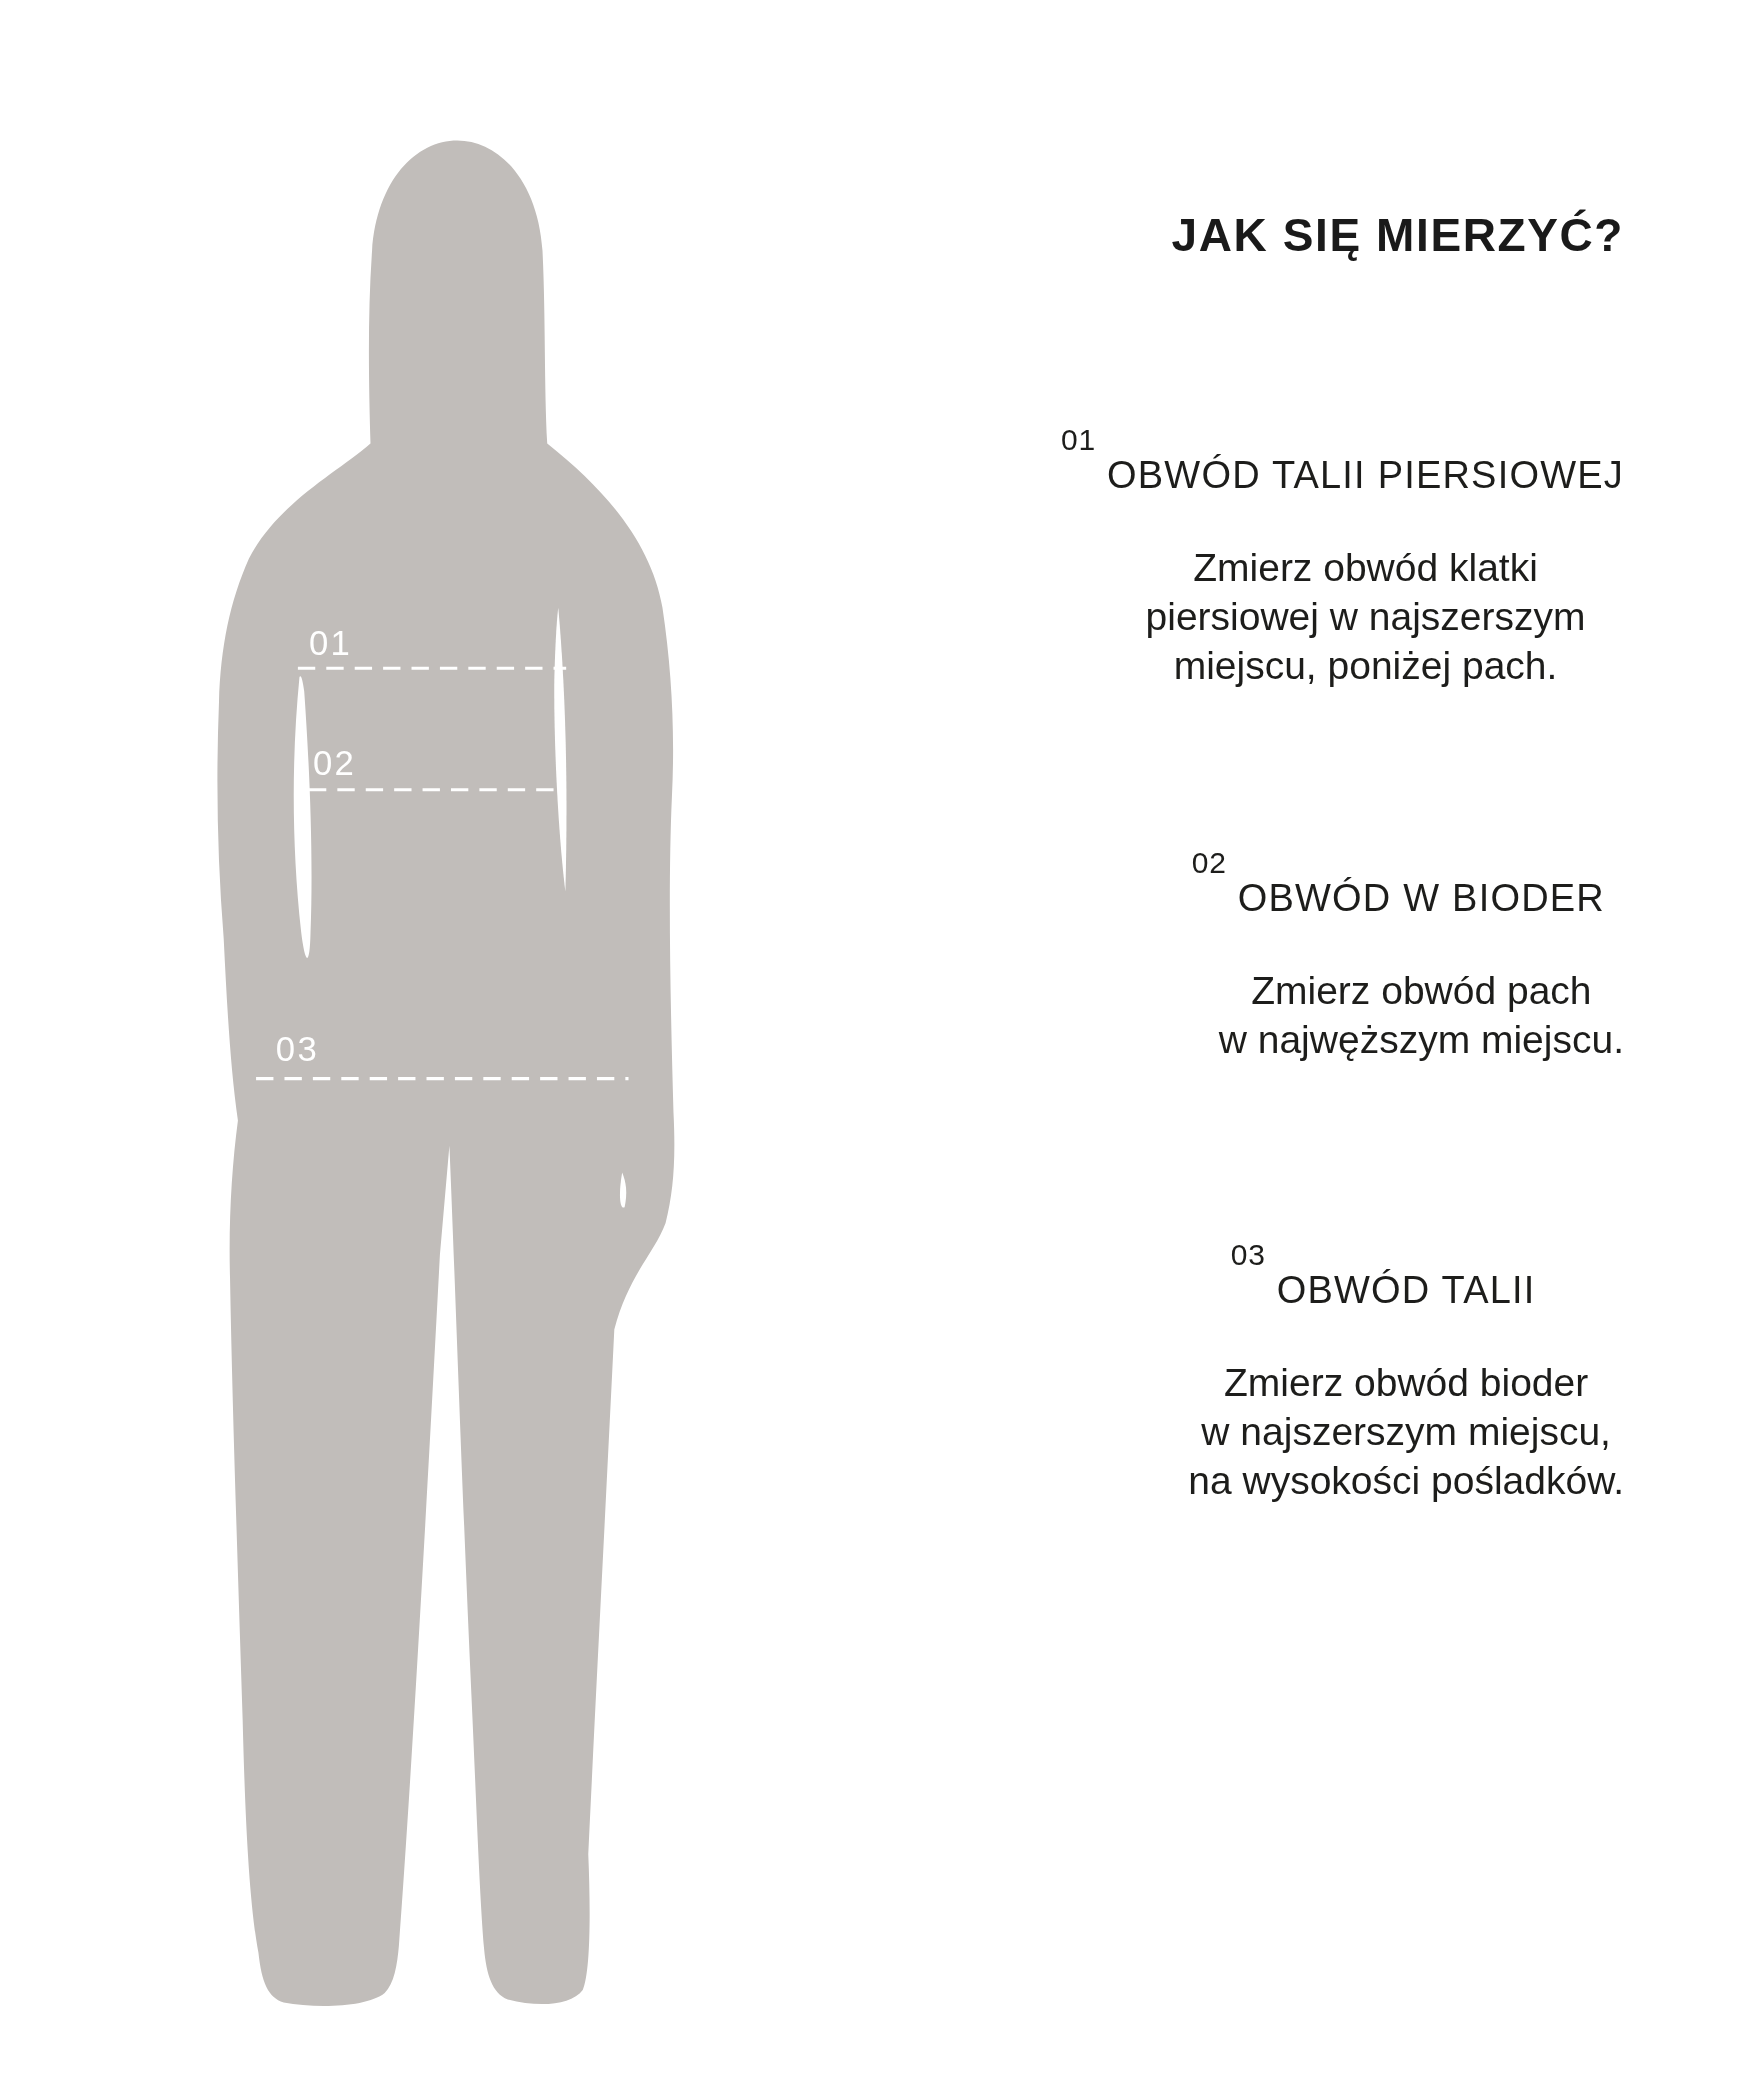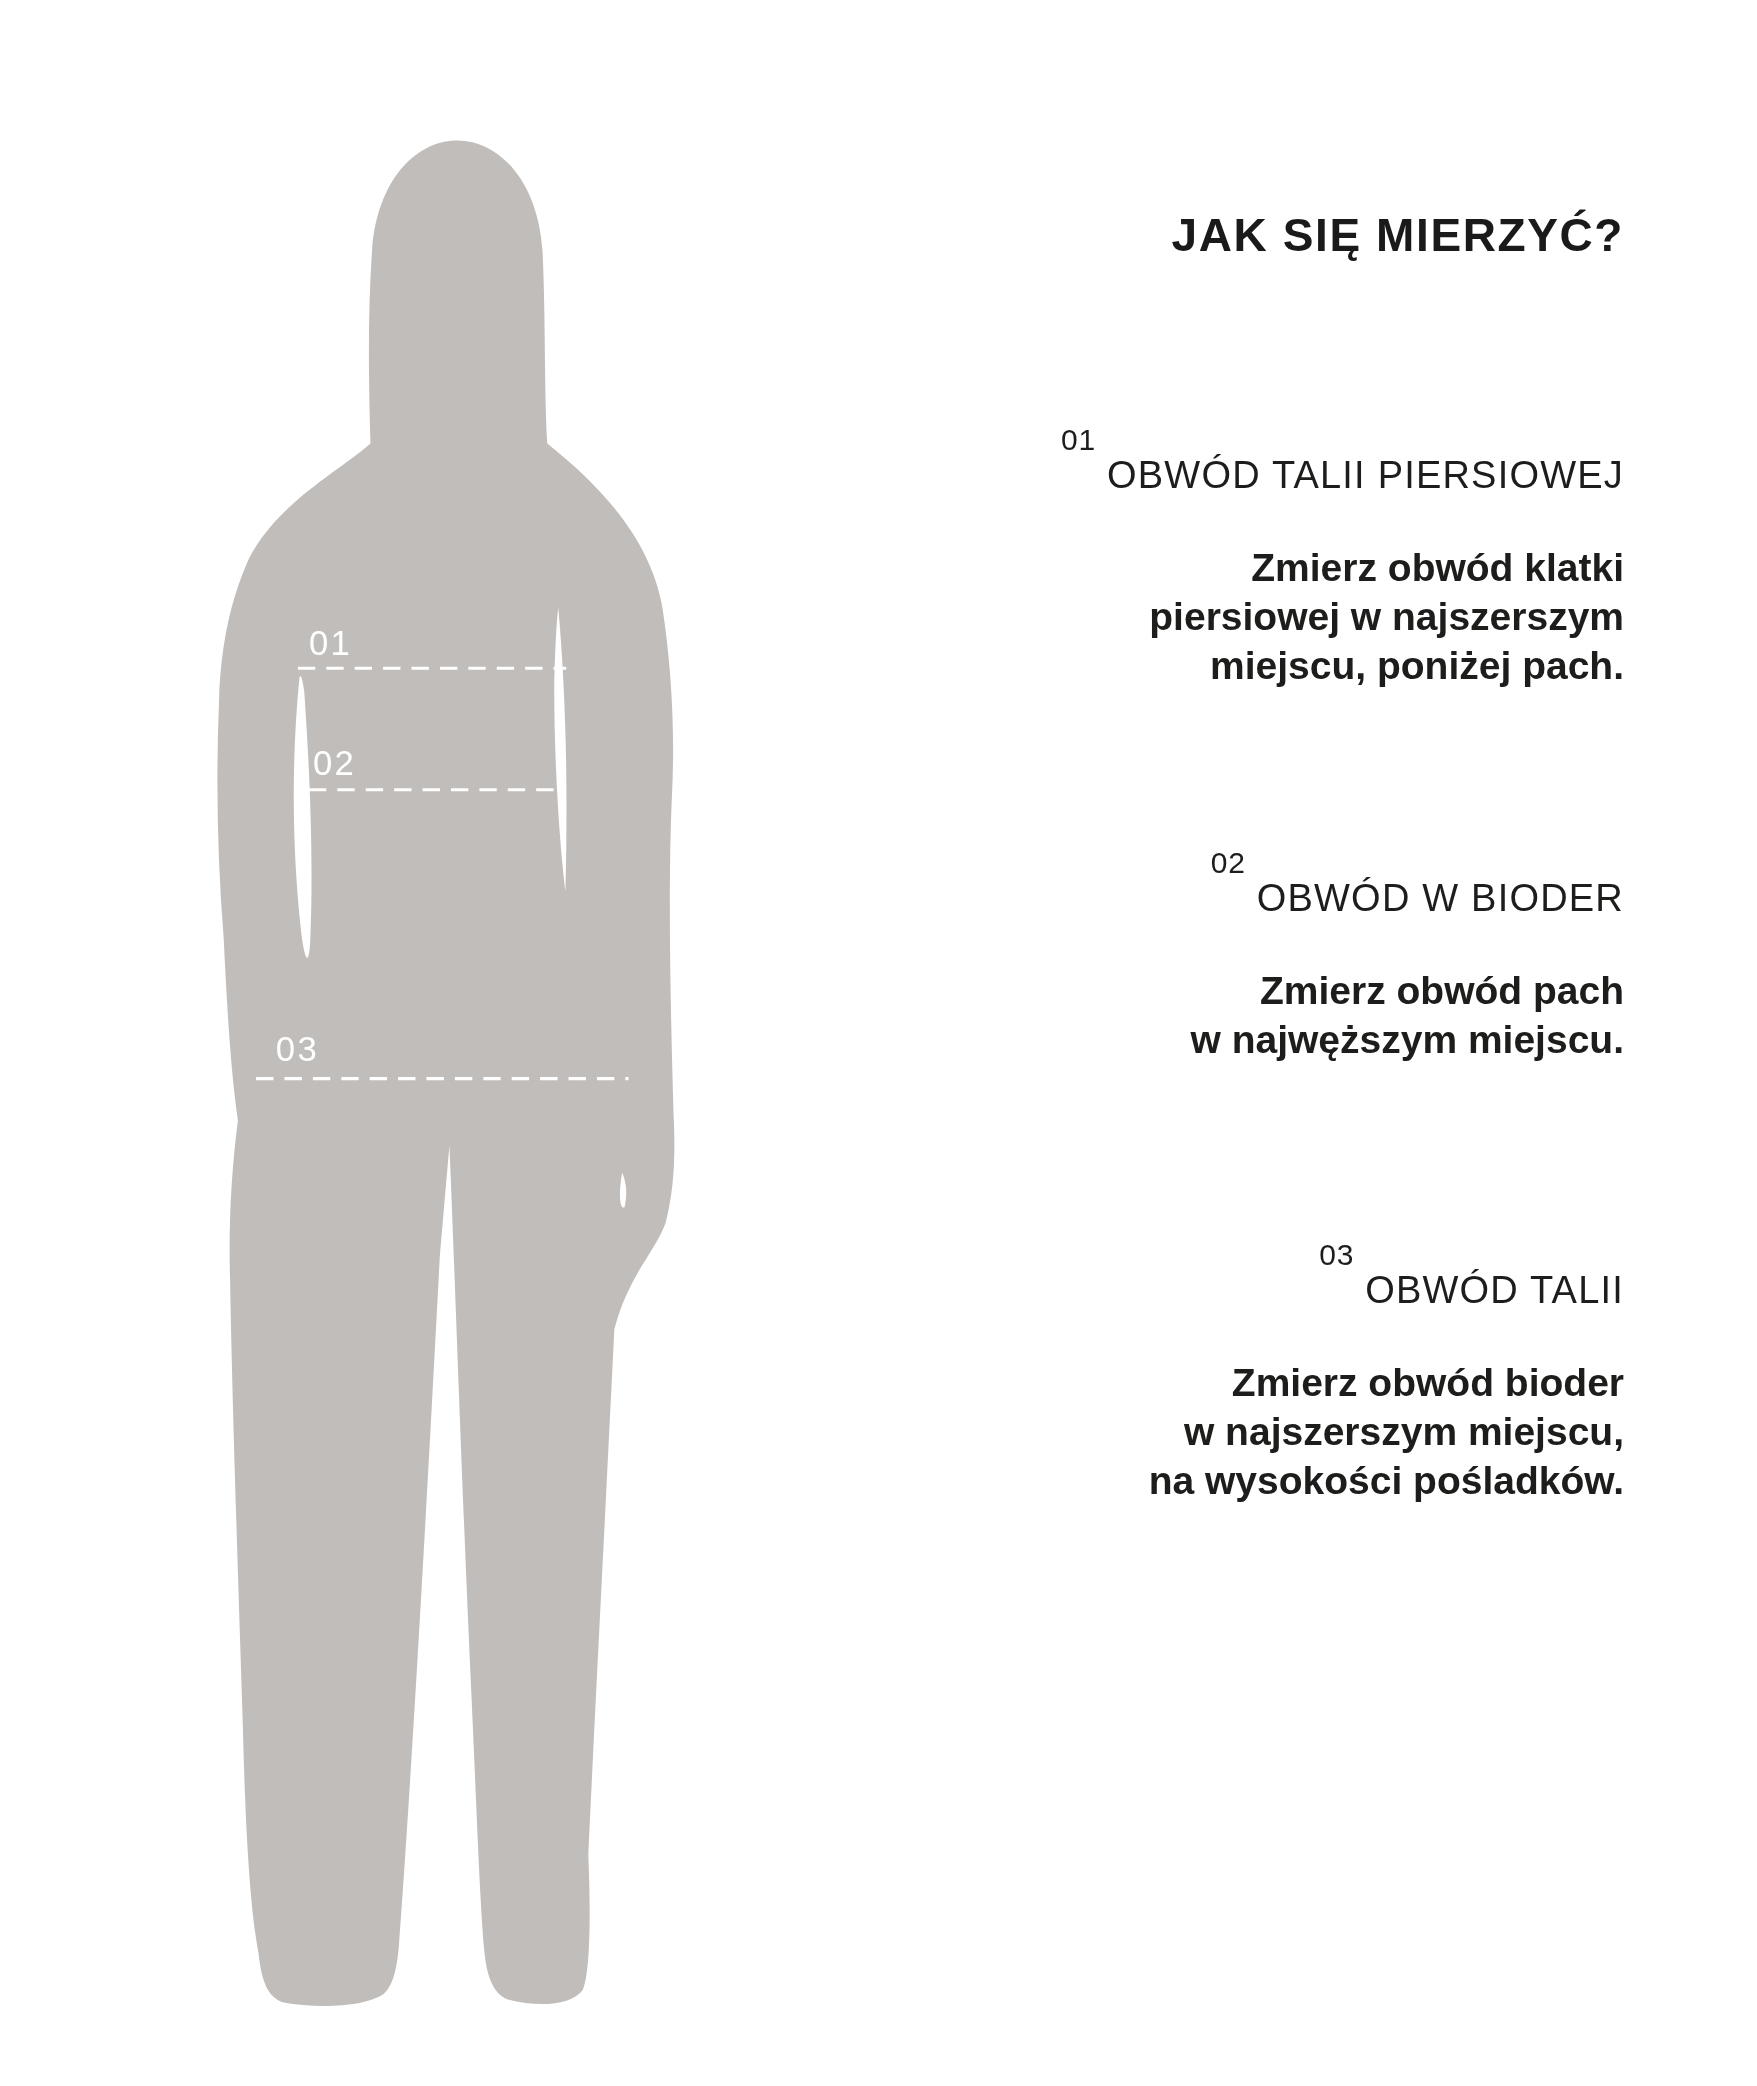--- a/index.html
+++ b/index.html
@@ -32,21 +32,21 @@
   svg .measure-line{
     fill:none;
     stroke-width:4;
     stroke-dasharray:22 14;
   }
 
   
   .rcol-item{
     position:absolute;
     right:133px;
-    text-align:right;
+    text-align:center;
   }
   .page-title{
     font-size:46px;
     font-weight:700;
     letter-spacing:1.6px;
     color:#1a1a1a;
     line-height:1;
     white-space:nowrap;
     margin:0;
   }
@@ -69,21 +69,21 @@
     top:-28px;
     font-size:30px;
     font-weight:400;
     letter-spacing:0.8px;
     color:#1d1d1b;
     line-height:1;
   }
   .sec-body{
     margin:46px 0 0 0;
     font-size:39px;
-    font-weight:700;
+    font-weight:400;
     line-height:49px;
     color:#1d1d1b;
     white-space:pre-line;
   }
 </style>
 </head>
 <body>
 
 <div id="canvas">
 

